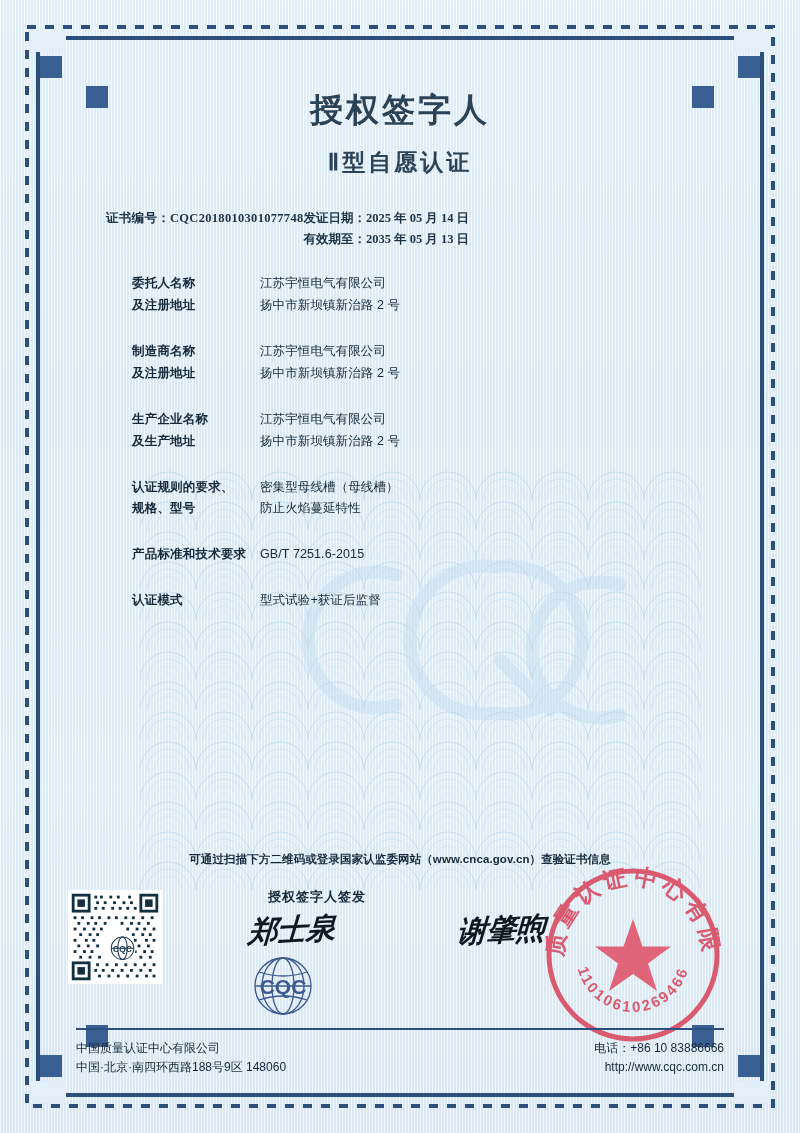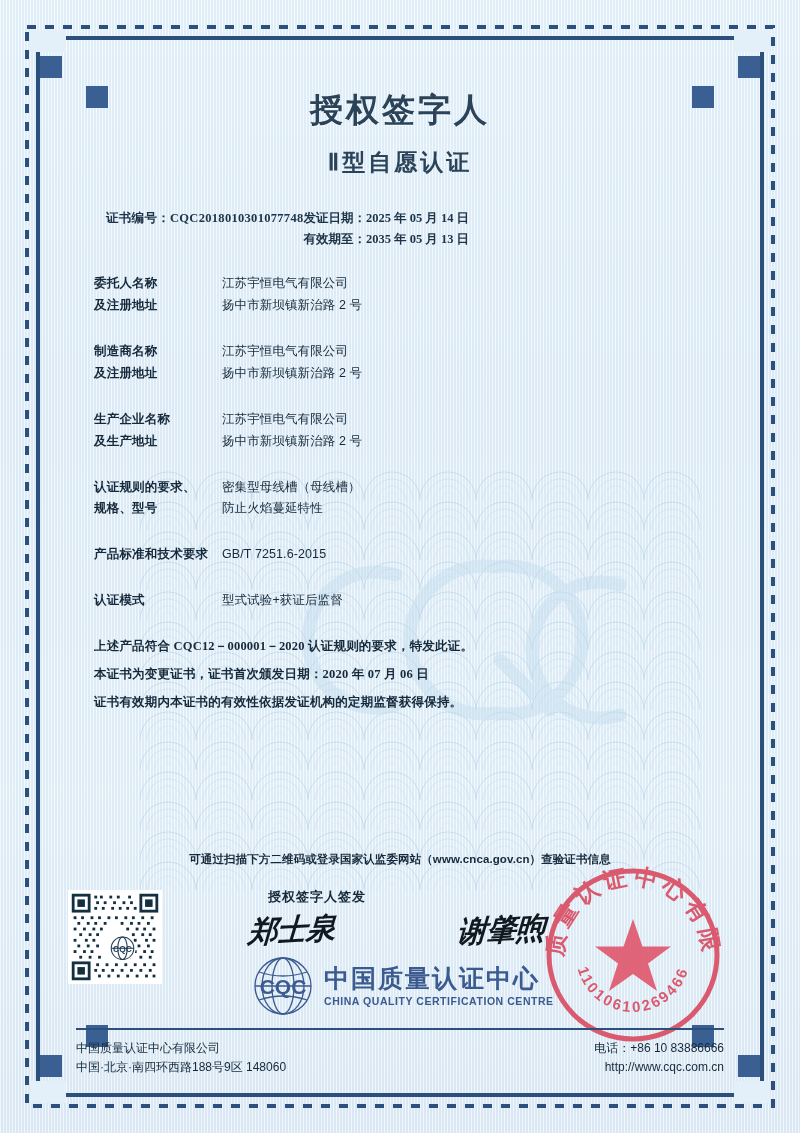--- a/index.html
+++ b/index.html
@@ -93,21 +93,21 @@
   .dates { text-align: left; }
   .date-line {
     font-size: 12.5px;
     color: #1e3347;
     font-family: "Liberation Serif", serif;
     font-weight: bold;
     line-height: 1.65;
     white-space: nowrap;
   }
 
-  .fields { margin-top: 24px; padding: 0 10px; }
+  .fields { margin-top: 24px; padding: 0 10px; margin-left: 38px; }
 
   .field {
     display: flex;
     align-items: flex-start;
     margin-bottom: 17px;
   }
   .field-label {
     width: 128px;
     flex: 0 0 128px;
     font-size: 12.5px;
@@ -374,25 +374,20 @@
         <div class="field-label">
           <div>认证模式</div>
         </div>
         <div class="field-value">
           <div>型式试验+获证后监督</div>
         </div>
       </div>
 
     </div>
 
-    <div class="statements">
-      <div class="statement">上述产品符合 CQC12－000001－2020 认证规则的要求，特发此证。</div>
-      <div class="statement">本证书为变更证书，证书首次颁发日期：2020 年 07 月 06 日</div>
-      <div class="statement">证书有效期内本证书的有效性依据发证机构的定期监督获得保持。</div>
-    </div>
 
   </div>
 
   <div class="verify-text">可通过扫描下方二维码或登录国家认监委网站（www.cnca.gov.cn）查验证书信息</div>
 
   <div class="qr">
     <svg viewBox="0 0 100 100" width="94" height="94">
       <rect width="100" height="100" fill="#ffffff"></rect>
       <g fill="#12303f">
         <rect x="4" y="4" width="20" height="20"></rect>
@@ -524,24 +519,20 @@
       <g fill="none" stroke="#3b5a8f" stroke-width="1.3">
         <circle cx="31" cy="31" r="28"></circle>
         <ellipse cx="31" cy="31" rx="11" ry="28"></ellipse>
         <ellipse cx="31" cy="31" rx="21" ry="28"></ellipse>
         <line x1="3" y1="31" x2="59" y2="31"></line>
         <path d="M7,17 Q31,25 55,17"></path>
         <path d="M7,45 Q31,37 55,45"></path>
       </g>
       <text x="31" y="39" font-size="21" font-family="Liberation Sans, sans-serif" font-weight="bold" fill="#3b5a8f" text-anchor="middle">CQC</text>
     </svg>
-    <div>
-      <div class="logo-text-cn">中国质量认证中心</div>
-      <div class="logo-text-en">CHINA QUALITY CERTIFICATION CENTRE</div>
-    </div>
   </div>
 
   <svg class="seal" viewBox="0 0 186 186">
     <defs>
       <path id="sealArcTop" d="M 23,93 A 70,70 0 1 1 163,93"></path>
       <path id="sealArcBottom" d="M 36,93 A 57,57 0 0 0 150,93"></path>
     </defs>
     <circle cx="93" cy="93" r="84" fill="none" stroke="#d9465c" stroke-width="5"></circle>
     <text font-size="23" font-weight="bold" fill="#d9465c" font-family="Liberation Serif, serif" letter-spacing="5">
       <textPath href="#sealArcTop" startOffset="50%" text-anchor="middle">中国质量认证中心有限公司</textPath>

